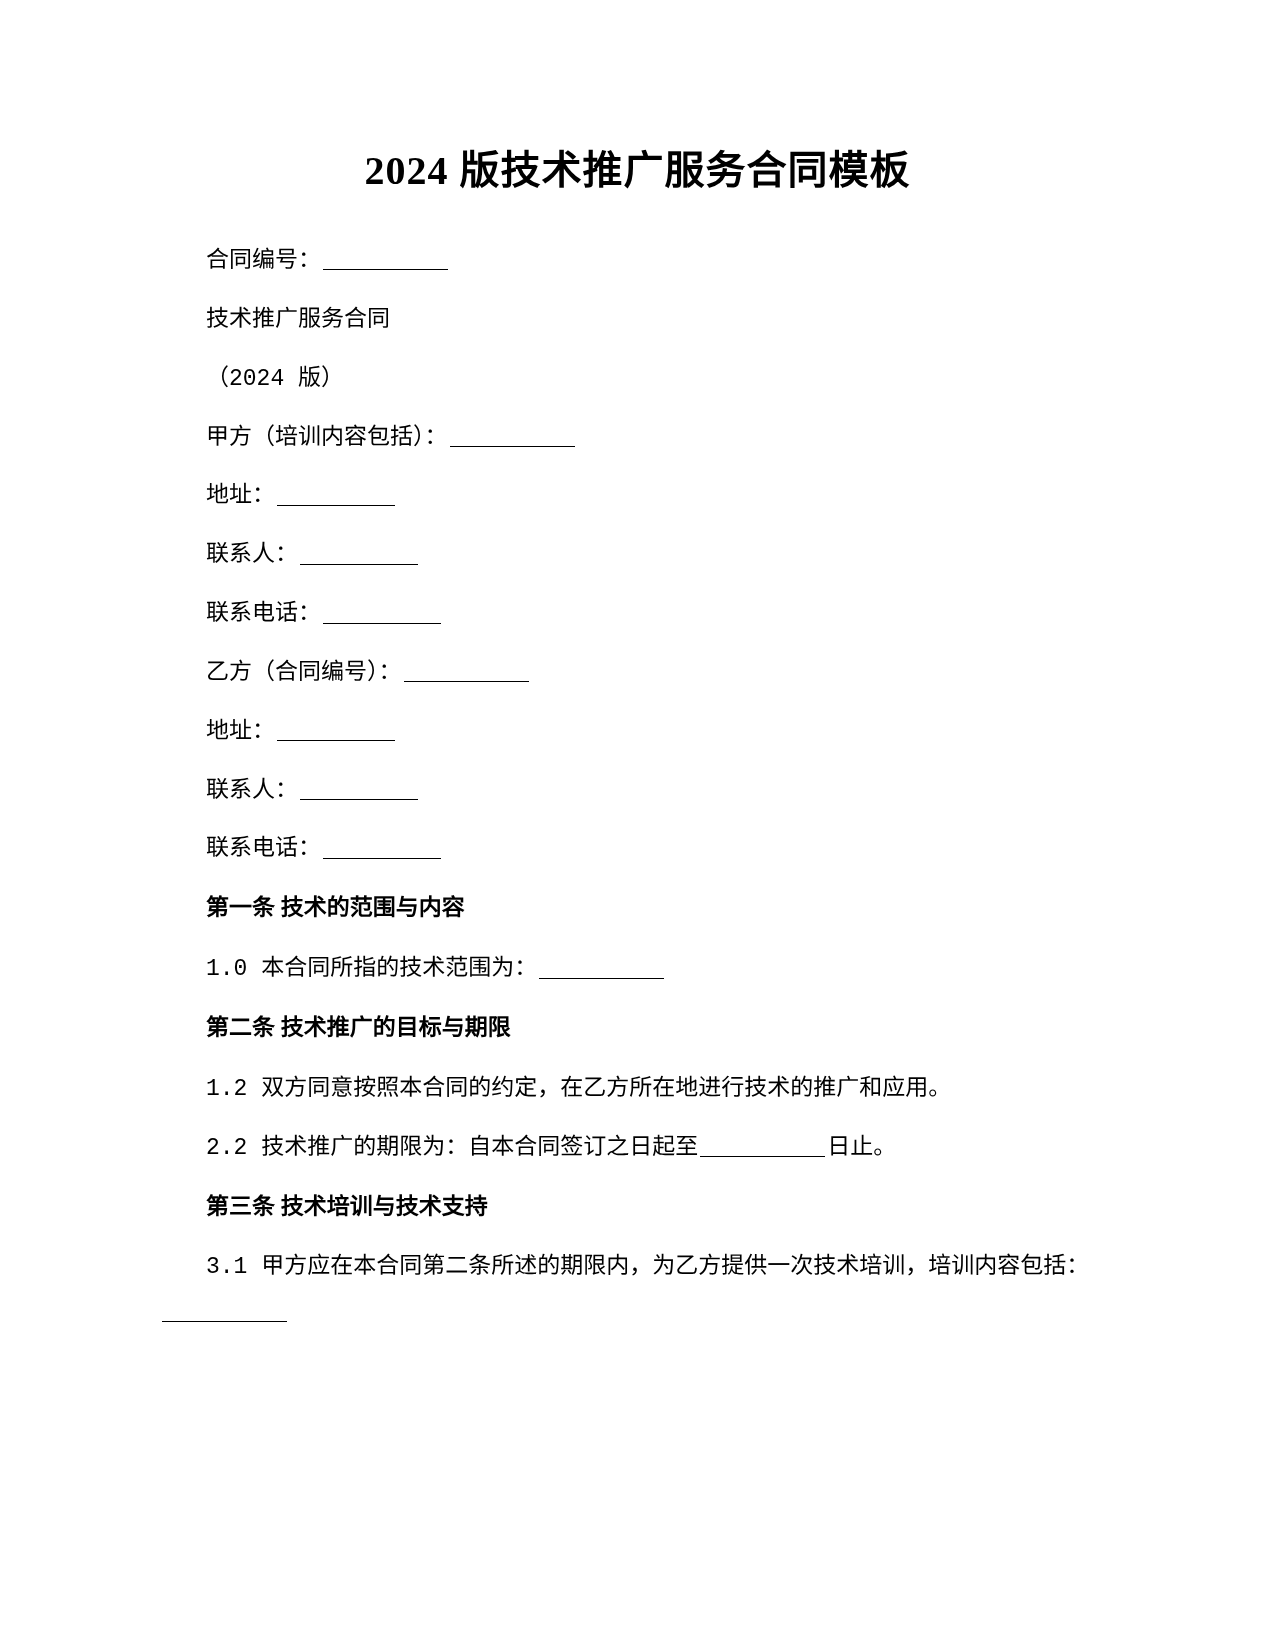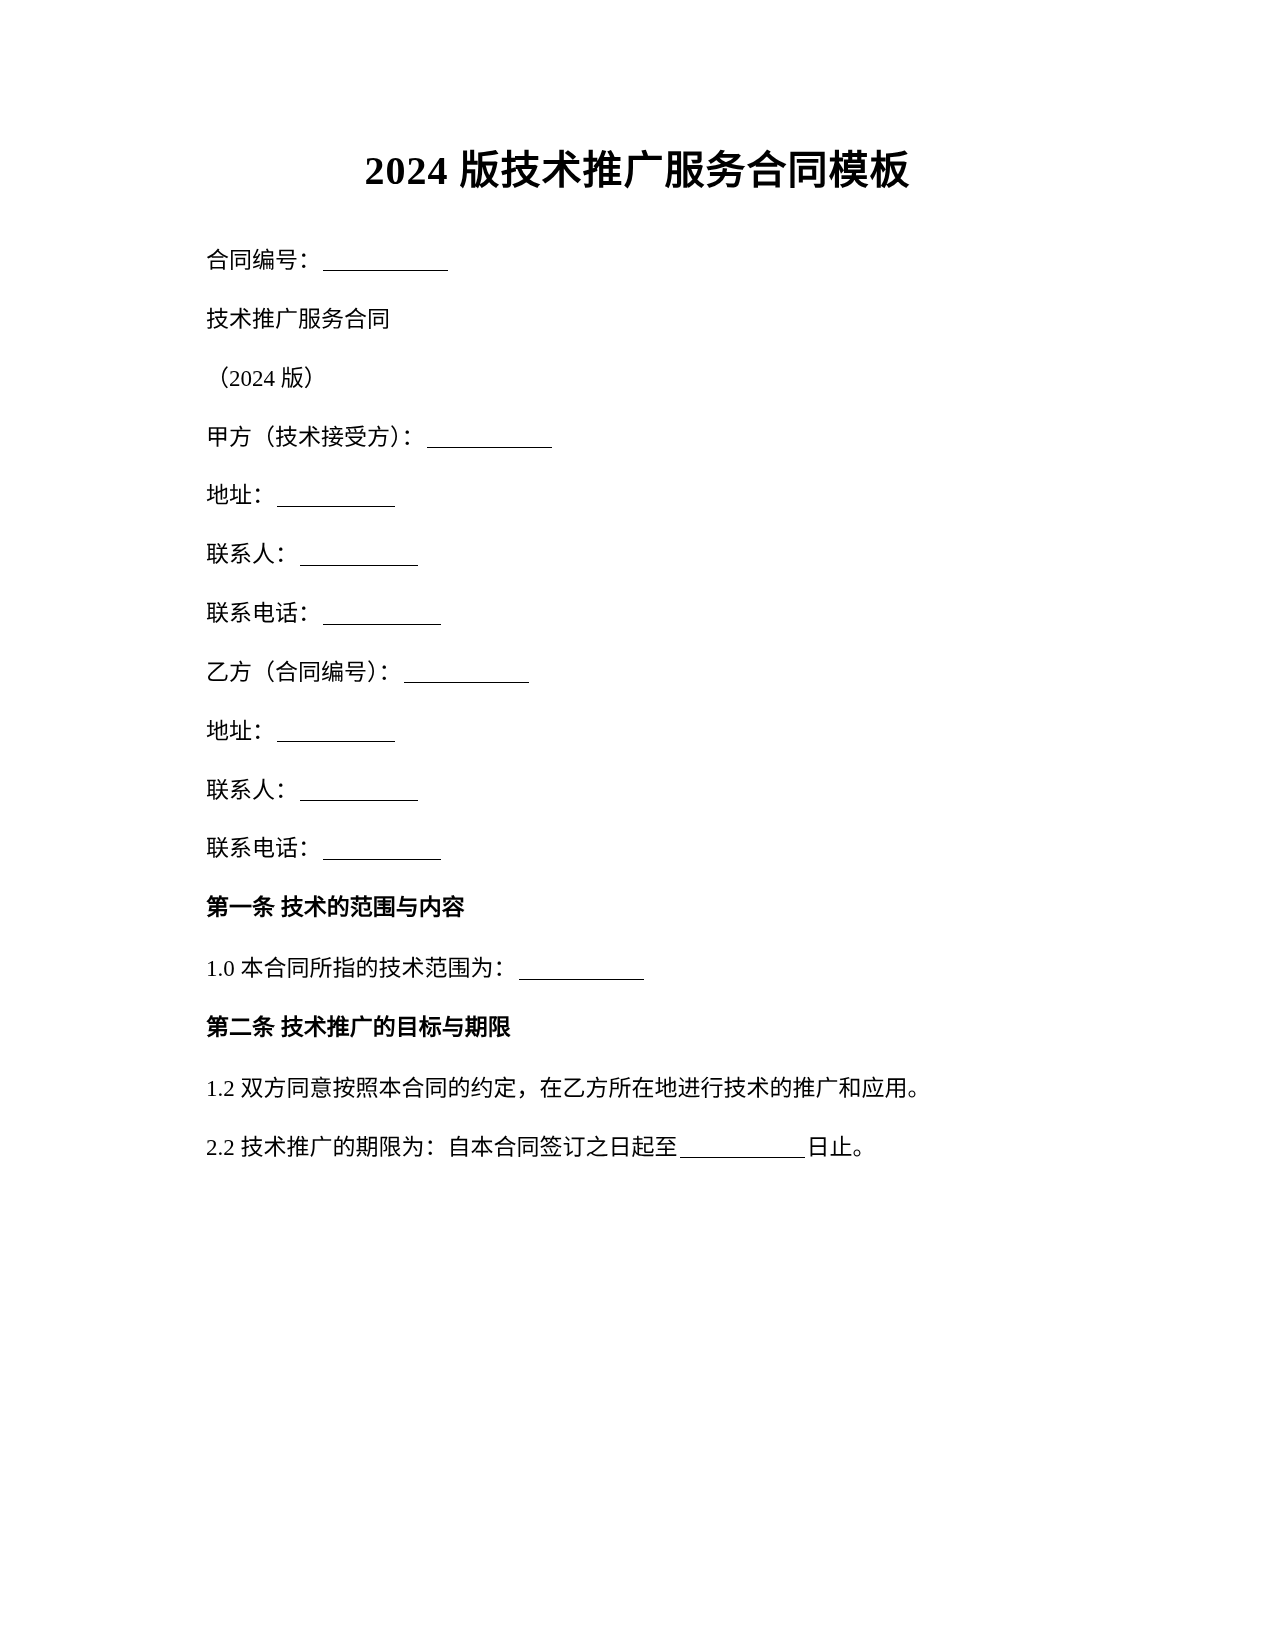--- a/index.html
+++ b/index.html
@@ -30,21 +30,21 @@
     letter-spacing: 1px;
     margin: 25px 0 42px 0;
     line-height: 1.3;
     font-family: "Liberation Serif", "DejaVu Serif", serif;
   }
   .line {
     font-size: 23px;
     line-height: 1.95;
     margin: 0 0 14px 0;
     text-indent: 2em;
-    font-family: Liberation Serif, serif;
+    font-family: Liberation Mono, monospace;
   }
   .line.heading {
     font-weight: bold;
     font-family: Liberation Serif, serif;
     font-size: 23px;
     margin-bottom: 16px;
   }
   .line.body-para {
     text-indent: 2em;
     margin-bottom: 14px;
@@ -72,21 +72,21 @@
     <p class="line">
       <span>合同编号：</span><span class="blank"></span>
     </p>
     <p class="line">
       <span>技术推广服务合同</span>
     </p>
     <p class="line">
       <span>（2024 版）</span>
     </p>
     <p class="line">
-      <span>甲方（技术接受方）：</span><span class="blank"></span>
+      <span>甲方（培训内容包括）：</span><span class="blank"></span>
     </p>
     <p class="line">
       <span>地址：</span><span class="blank short"></span>
     </p>
     <p class="line">
       <span>联系人：</span><span class="blank short"></span>
     </p>
     <p class="line">
       <span>联系电话：</span><span class="blank short"></span>
     </p>
@@ -115,15 +115,19 @@
     <p class="line heading">第二条  技术推广的目标与期限</p>
     <p class="line body-para">
       <span>1.2  双方同意按照本合同的约定，在乙方所在地进行技术的推广和应用。</span>
     </p>
     <p class="line body-para">
       <span>2.2  技术推广的期限为：自本合同签订之日起至</span><span class="blank"></span><span>日止。</span>
     </p>
   </div>
 
   <div>
+    <p class="line heading">第三条  技术培训与技术支持</p>
+    <p class="line body-para">
+      <span>3.1  甲方应在本合同第二条所述的期限内，为乙方提供一次技术培训，培训内容包括：</span><span class="blank"></span>
+    </p>
   </div>
 
 </div>
 
 </body></html>

